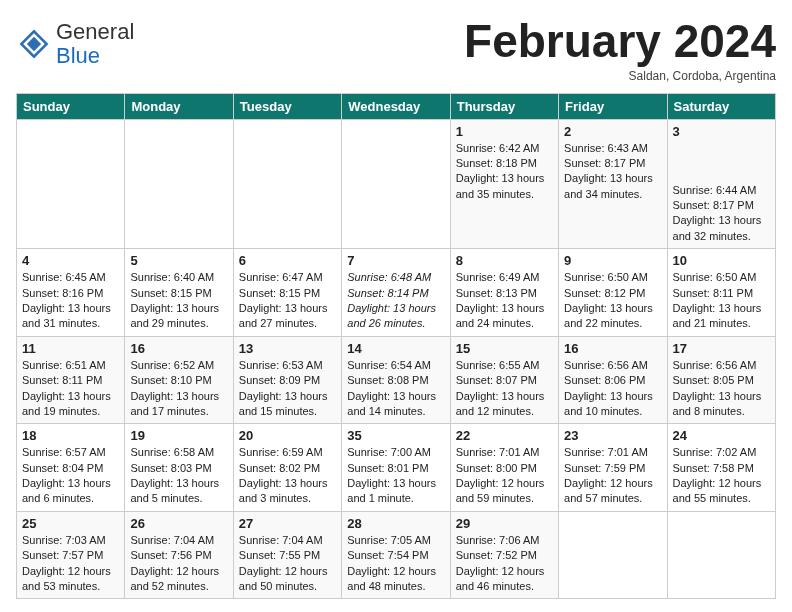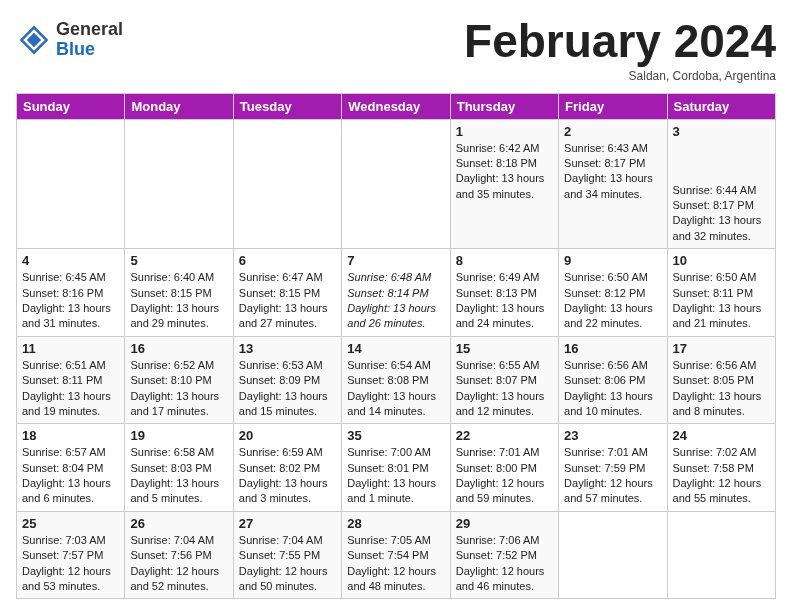--- a/index.html
+++ b/index.html
@@ -16,22 +16,22 @@
       align-items: flex-start;
       margin-bottom: 10px;
     }
     .logo {
       display: flex;
       align-items: center;
       gap: 4px;
       margin-top: 4px;
     }
     .logo-text {
-      font-size: 18px;
-      font-weight: bold;
+      font-size: 22px;
+      font-weight: normal;
       line-height: 1.1;
     }
     .logo-text .general { color: #333; }
     .logo-text .blue { color: #1a6bbf; }
     .logo-icon {
       width: 36px;
       height: 36px;
     }
     .title-section {
       text-align: right;
@@ -46,21 +46,21 @@
       font-size: 12px;
       color: #444;
       margin-top: 2px;
     }
     table {
       width: 100%;
       border-collapse: collapse;
       table-layout: fixed;
     }
     thead tr th {
-      background-color: #a21caf;
+      background-color: #0f766e;
       color: #fff;
       font-size: 13px;
       font-weight: bold;
       text-align: left;
       padding: 5px 6px;
       border: 1px solid #ccc;
     }
     tbody tr td {
       border: 1px solid #ccc;
       vertical-align: top;

